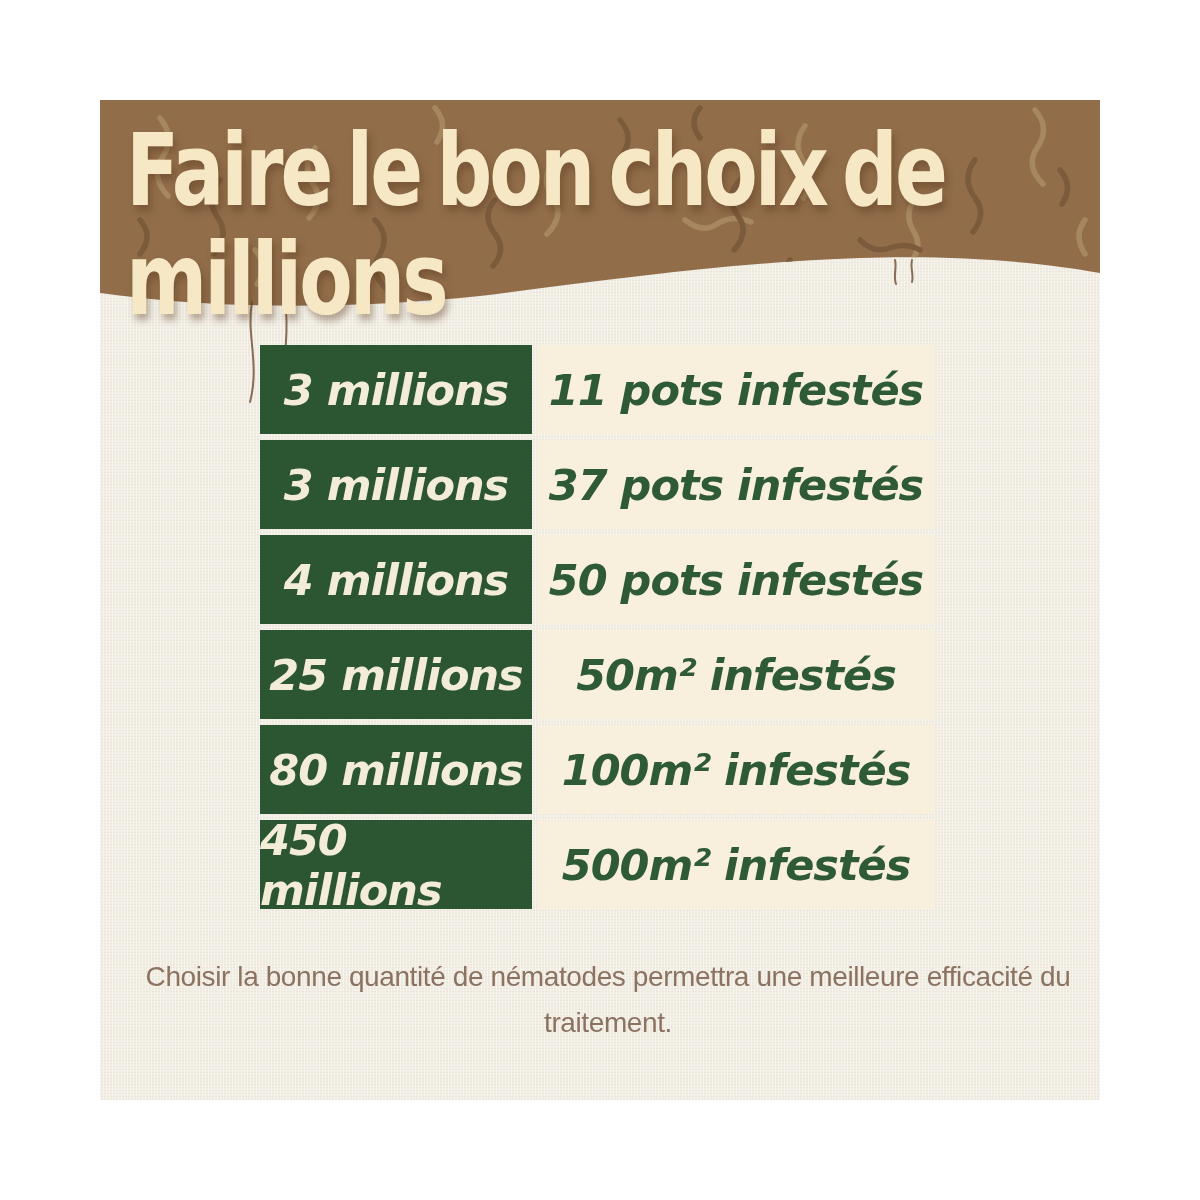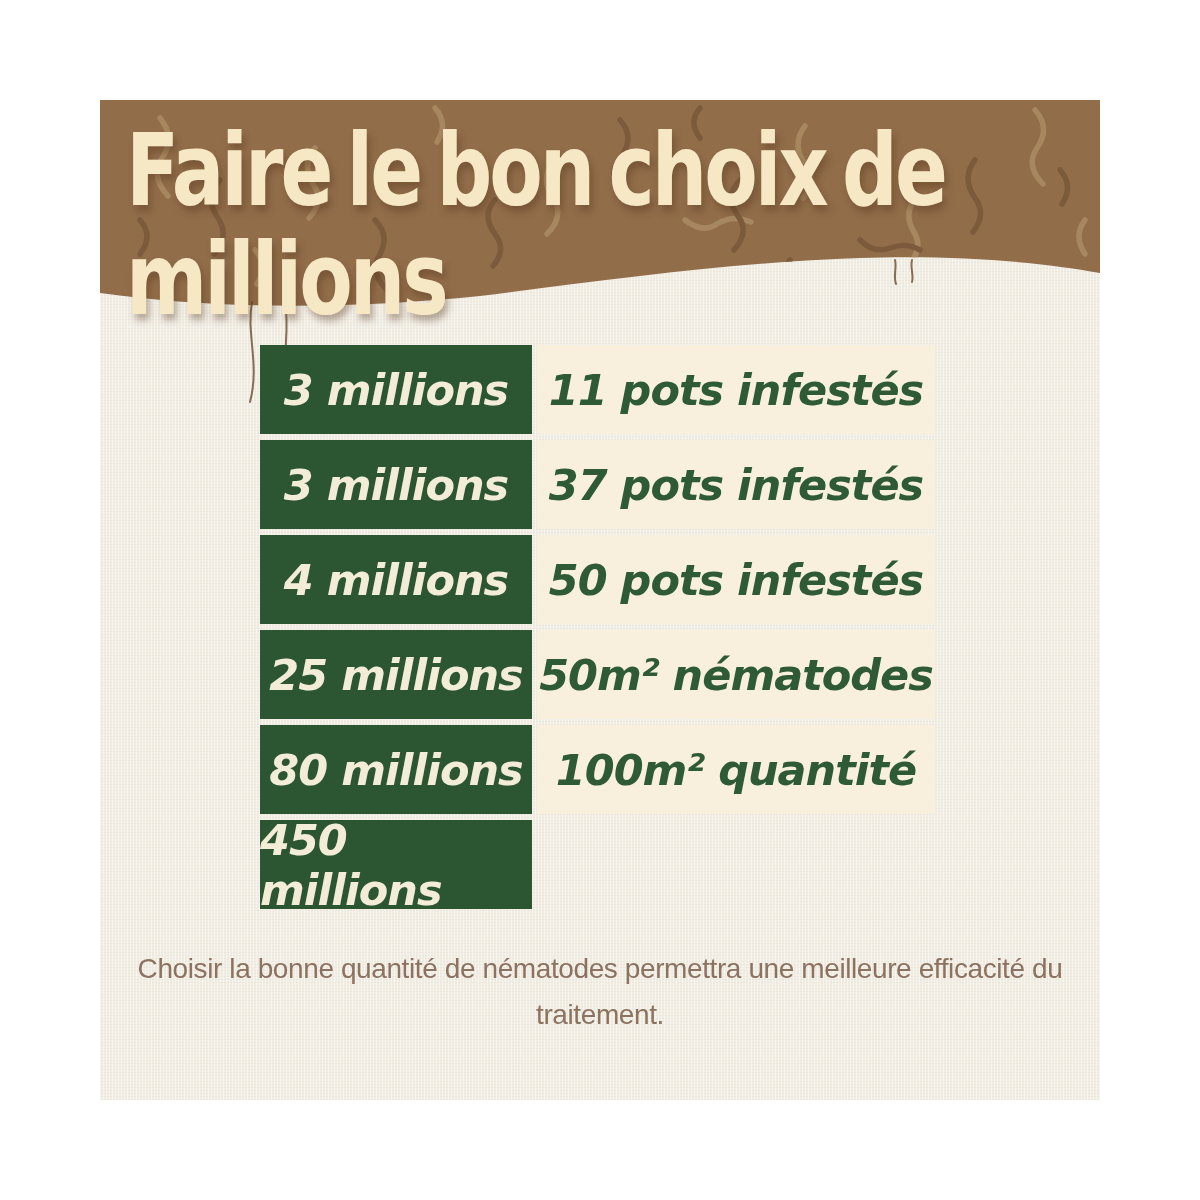--- a/index.html
+++ b/index.html
@@ -47,21 +47,21 @@
     width:272px;flex:none;
     background:var(--green,#2C5532);
     color:var(--green-text,#F3EDD8);
   }
   .cell-coverage{
     flex:1;
     background:var(--cream,#F8F0DC);
     color:var(--cream-text,#2E5A35);
   }
   .caption{
-    position:absolute;left:0;top:846px;width:1000px;margin:0;
+    position:absolute;left:0;top:846px;width:1000px;margin:8px;
     display:flex;justify-content:center;
   }
   .caption p{
     margin:0;max-width:985px;
     font-family:"Liberation Sans",sans-serif;
     font-size:28px;line-height:46px;letter-spacing:-0.4px;
     text-align:center;
     color:var(--caption,#8C7260);
   }
 </style>
@@ -121,28 +121,29 @@
     <div class="row">
       <div class="cell cell-dose">3 millions</div>
       <div class="cell cell-coverage">37 pots infestés</div>
     </div>
     <div class="row">
       <div class="cell cell-dose">4 millions</div>
       <div class="cell cell-coverage">50 pots infestés</div>
     </div>
     <div class="row">
       <div class="cell cell-dose">25 millions</div>
-      <div class="cell cell-coverage">50m² nématodes</div>
+      <div class="cell cell-coverage">50m² infestés</div>
     </div>
     <div class="row">
       <div class="cell cell-dose">80 millions</div>
-      <div class="cell cell-coverage">100m² quantité</div>
+      <div class="cell cell-coverage">100m² infestés</div>
     </div>
     <div class="row">
       <div class="cell cell-dose">450 millions</div>
+      <div class="cell cell-coverage">500m² infestés</div>
     </div>
   </div>
 
   <div class="caption">
     <p>Choisir la bonne quantité de nématodes permettra une meilleure efficacité du traitement.</p>
   </div>
 
 </div>
 
 </body></html>

